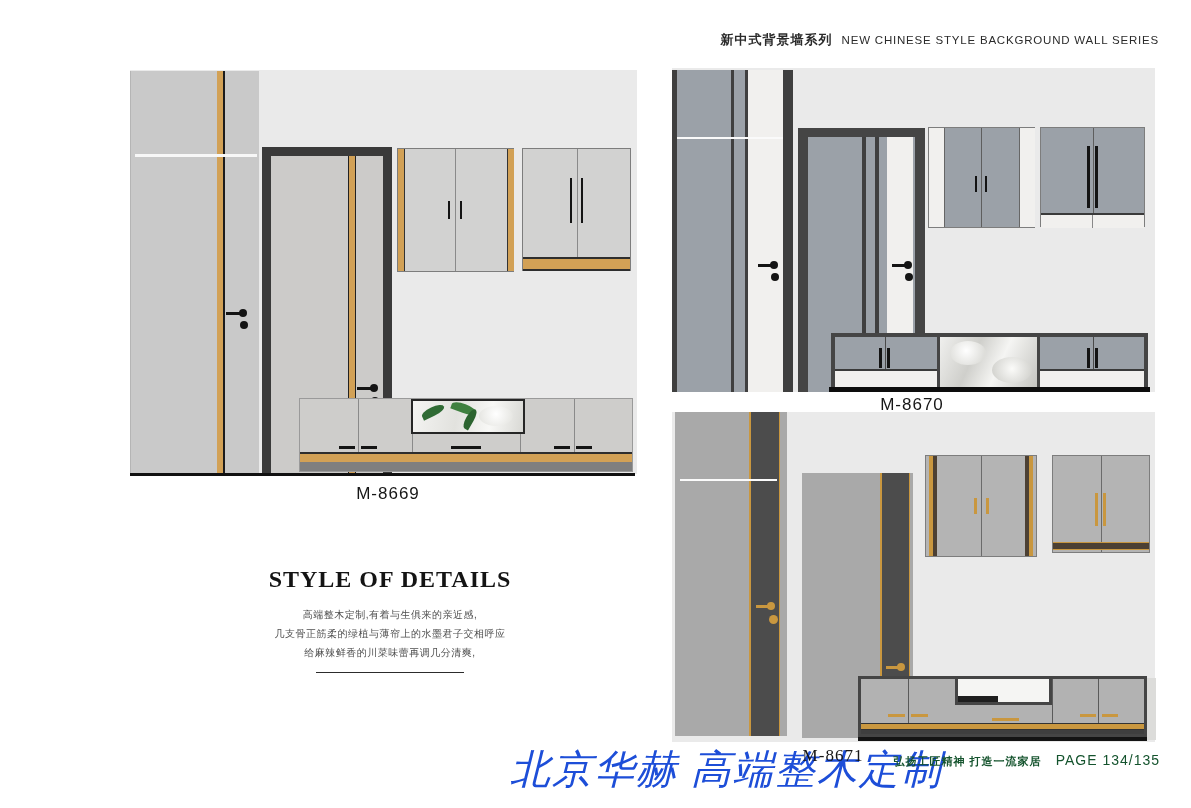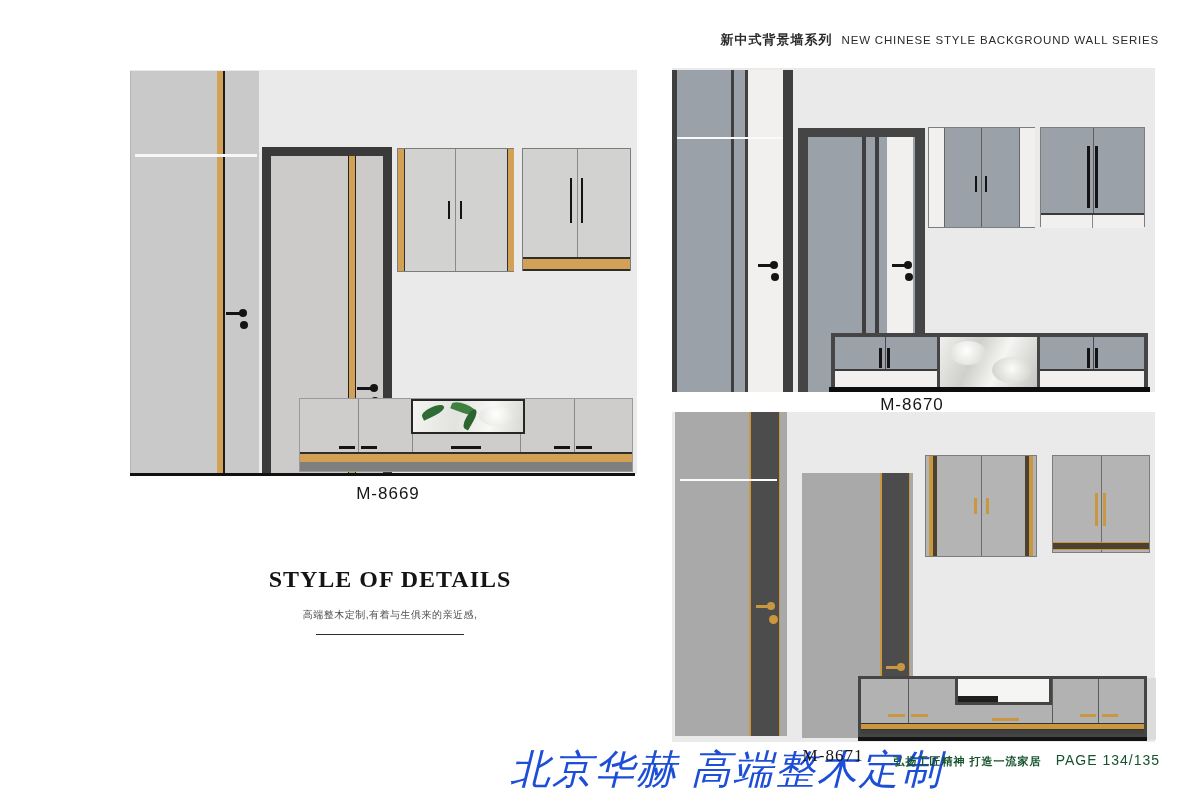--- a/index.html
+++ b/index.html
@@ -224,20 +224,22 @@
       <div class="a" style="left:0;top:51px;width:283px;height:4px;background:#3f3f3f;"></div>
     </div>
     <div class="a" style="left:475px;top:268px;width:9px;height:62px;background:#dcdcda;"></div>
     <div class="a" style="left:186px;top:327px;width:289px;height:4px;background:#141414;"></div>
     <div class="a design-label lbl71" style="left:81px;top:336px;width:160px;">M-8671</div>
   </div>
 
   <div class="a details">
     <h2>STYLE OF DETAILS</h2>
     <div class="ln">高端整木定制,有着与生俱来的亲近感,</div>
+    <div class="ln">几支骨正筋柔的绿植与薄帘上的水墨君子交相呼应</div>
+    <div class="ln">给麻辣鲜香的川菜味蕾再调几分清爽,</div>
     <div class="rule"></div>
   </div>
 
   <div class="a watermark">北京华赫 高端整木定制</div>
   <div class="a ft">
     <span class="slogan">弘扬工匠精神  打造一流家居</span>
     <span class="pg">PAGE 134/135</span>
   </div>
 
 </div>

